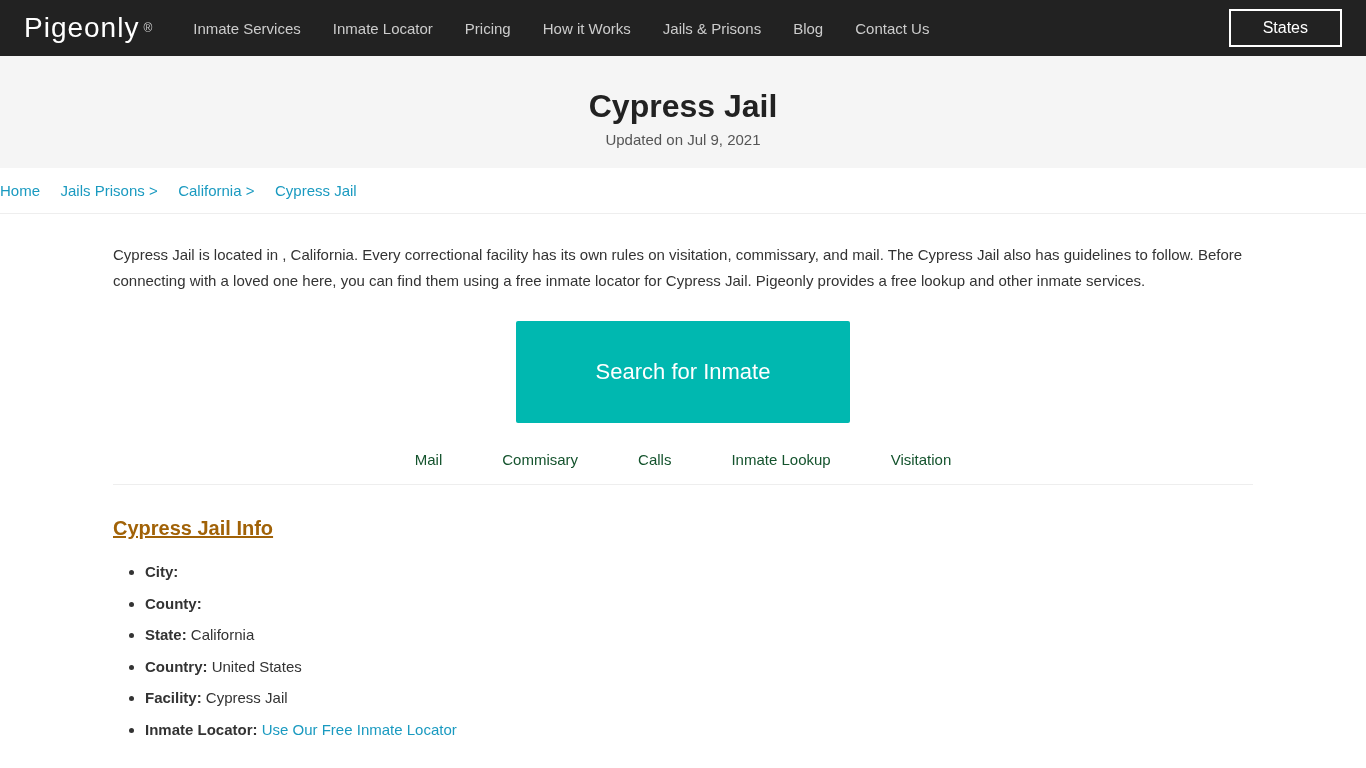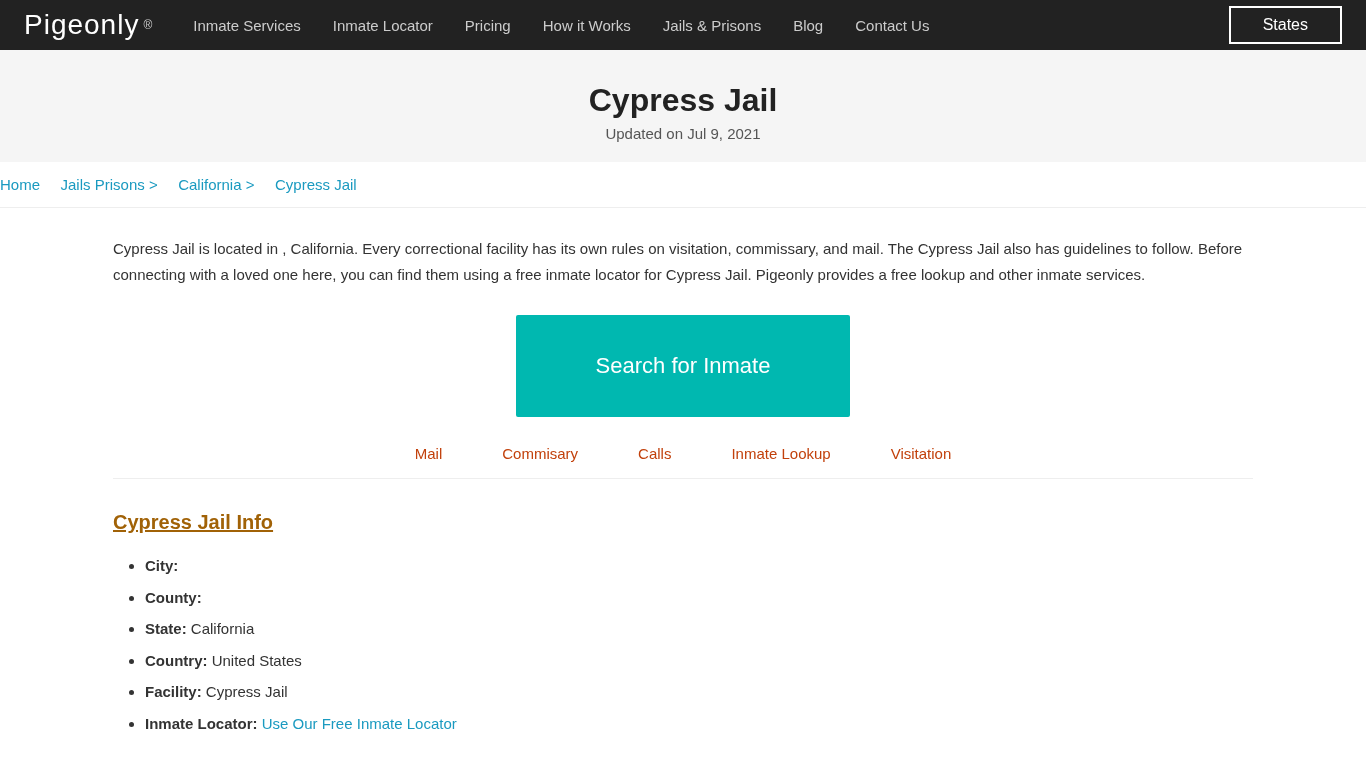--- a/index.html
+++ b/index.html
@@ -4,21 +4,21 @@
   <style>
     * { margin: 0; padding: 0; box-sizing: border-box; }
     body { font-family: 'Segoe UI', Arial, sans-serif; font-size: 15px; color: #333; background: #fff; }
 
     
     nav {
       background: #222;
       display: flex;
       align-items: center;
       padding: 0 24px;
-      height: 50px;
+      height: 56px;
     }
     .nav-logo {
       color: #fff;
       font-size: 28px;
       font-weight: 300;
       letter-spacing: 1px;
       margin-right: 40px;
       display: flex;
       align-items: center;
       gap: 4px;
@@ -110,21 +110,21 @@
     
     .service-tabs {
       display: flex;
       justify-content: center;
       gap: 60px;
       margin-bottom: 32px;
       border-bottom: 1px solid #eee;
       padding-bottom: 16px;
     }
     .service-tabs a {
-      color: #c2410c;
+      color: #14532d;
       text-decoration: none;
       font-size: 15px;
       text-align: center;
     }
 
     
     .info-section {
       margin-bottom: 32px;
     }
     .section-title {

